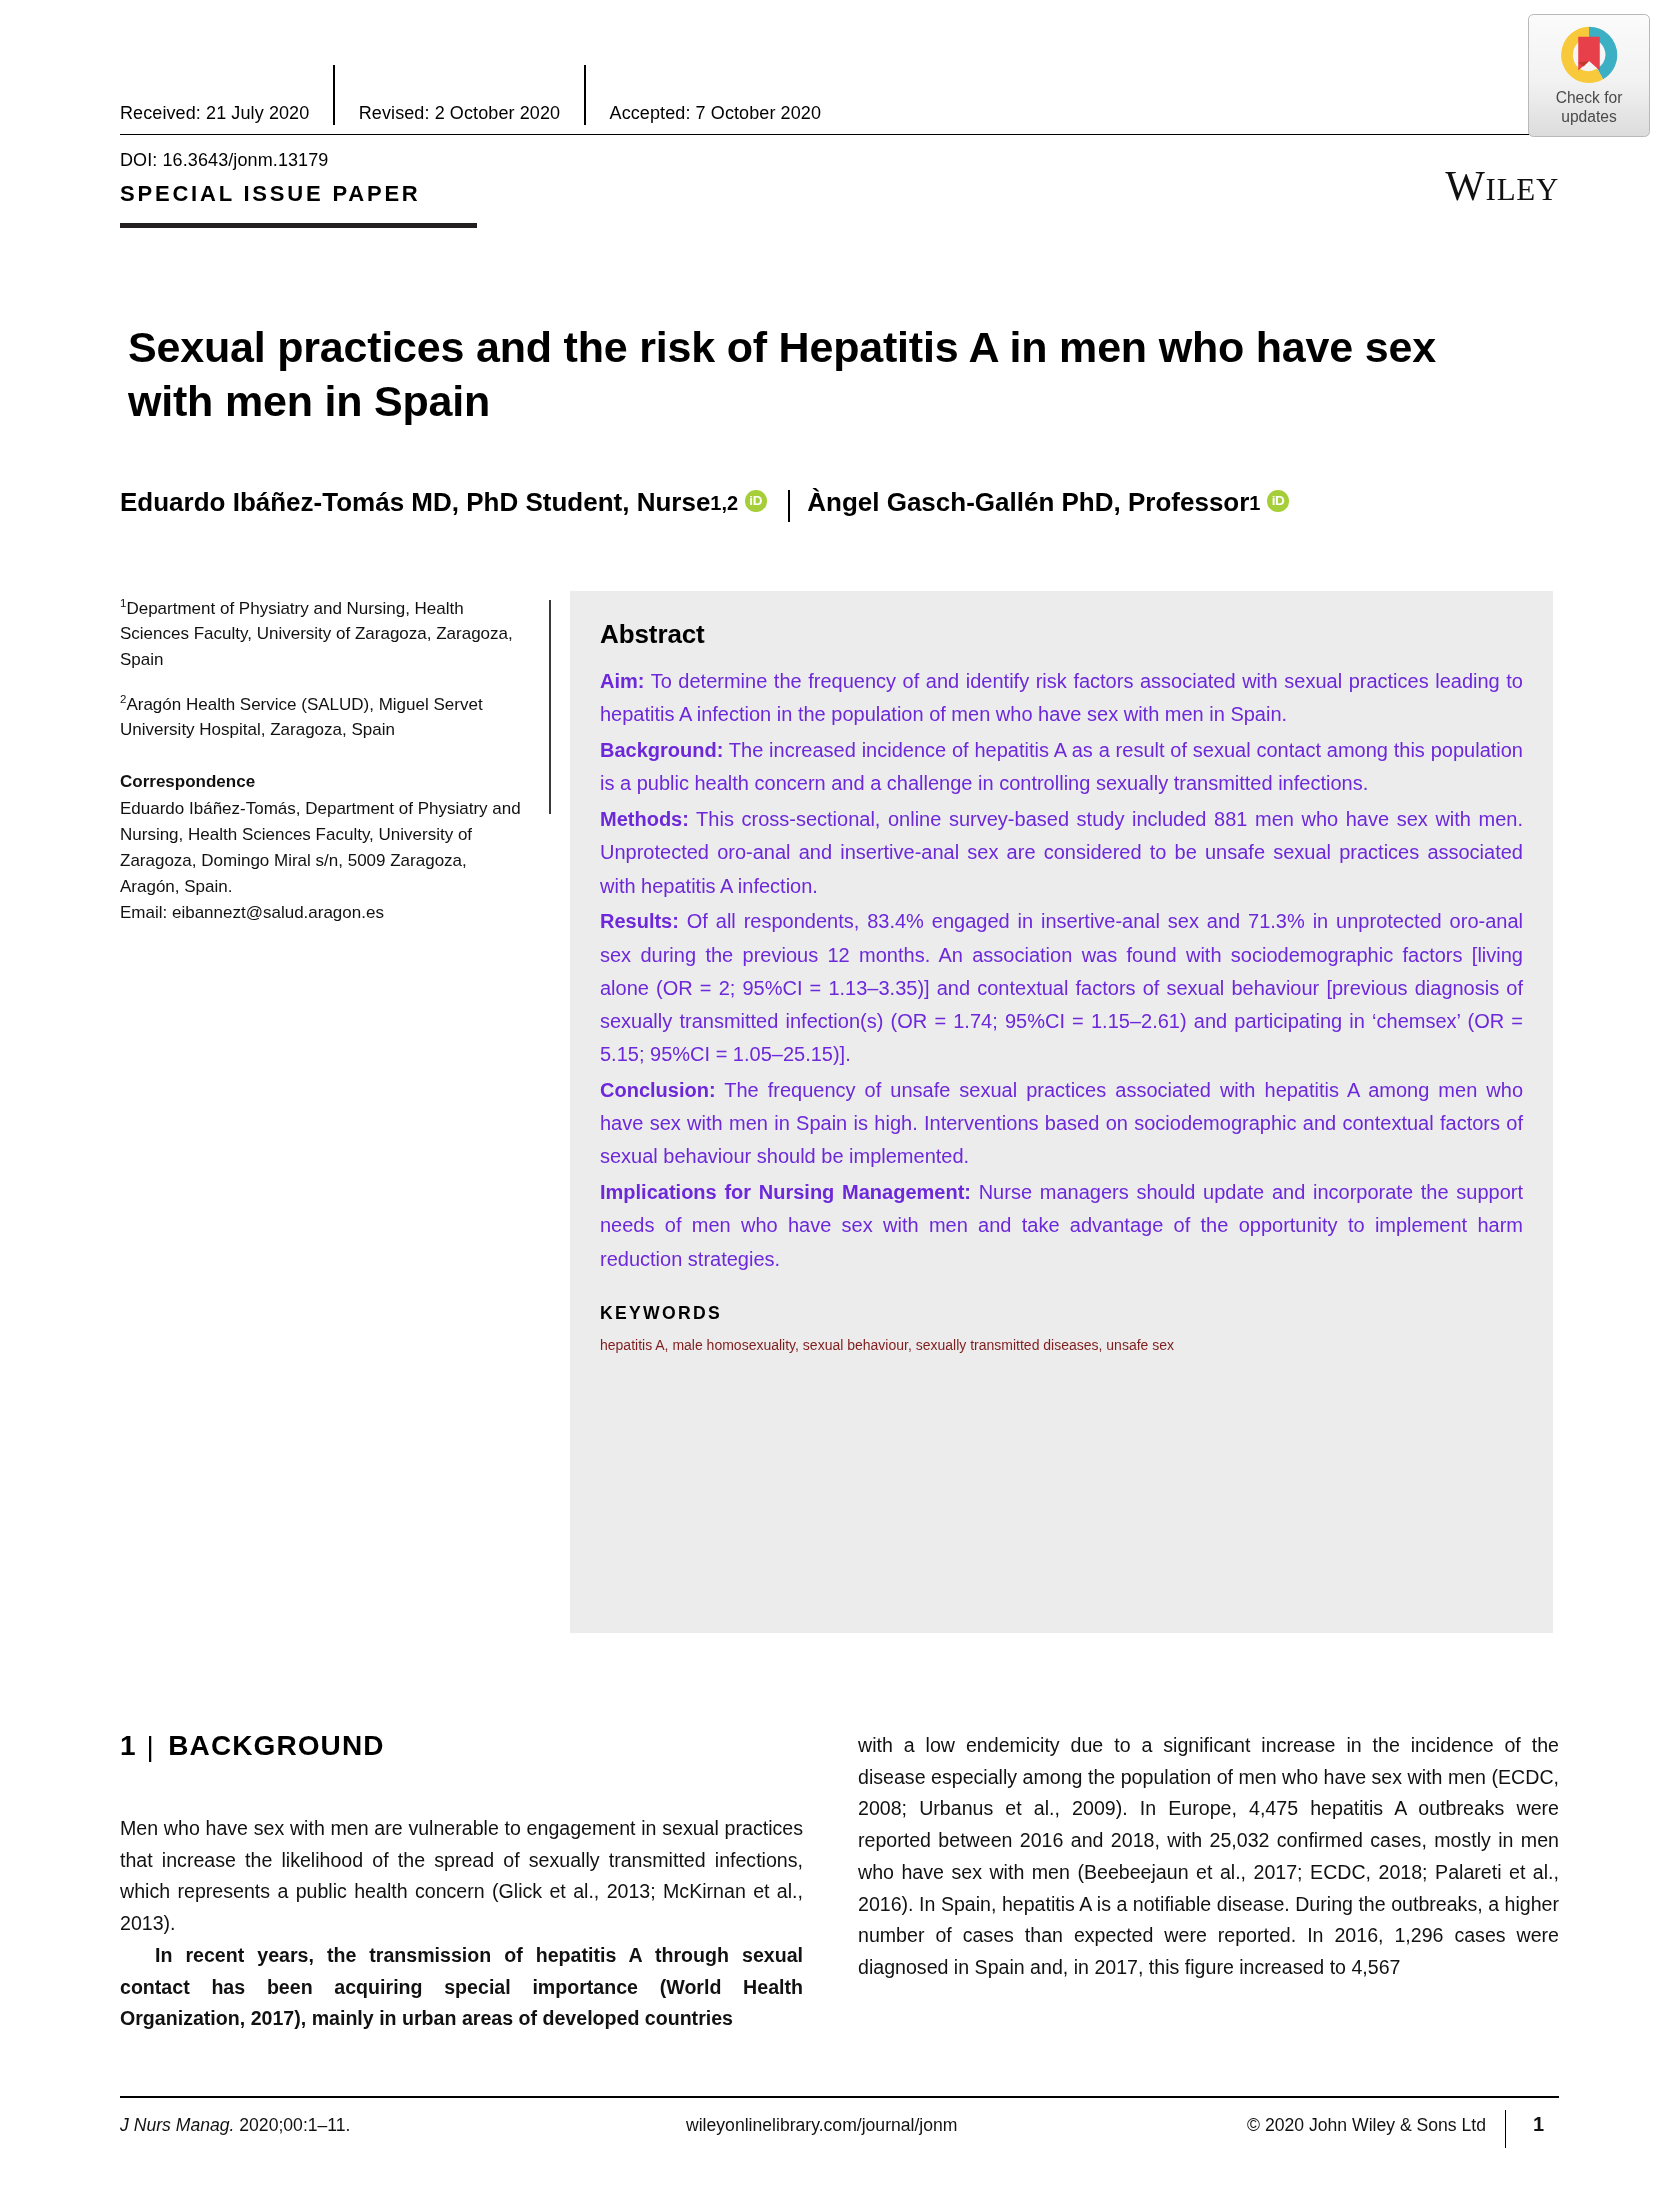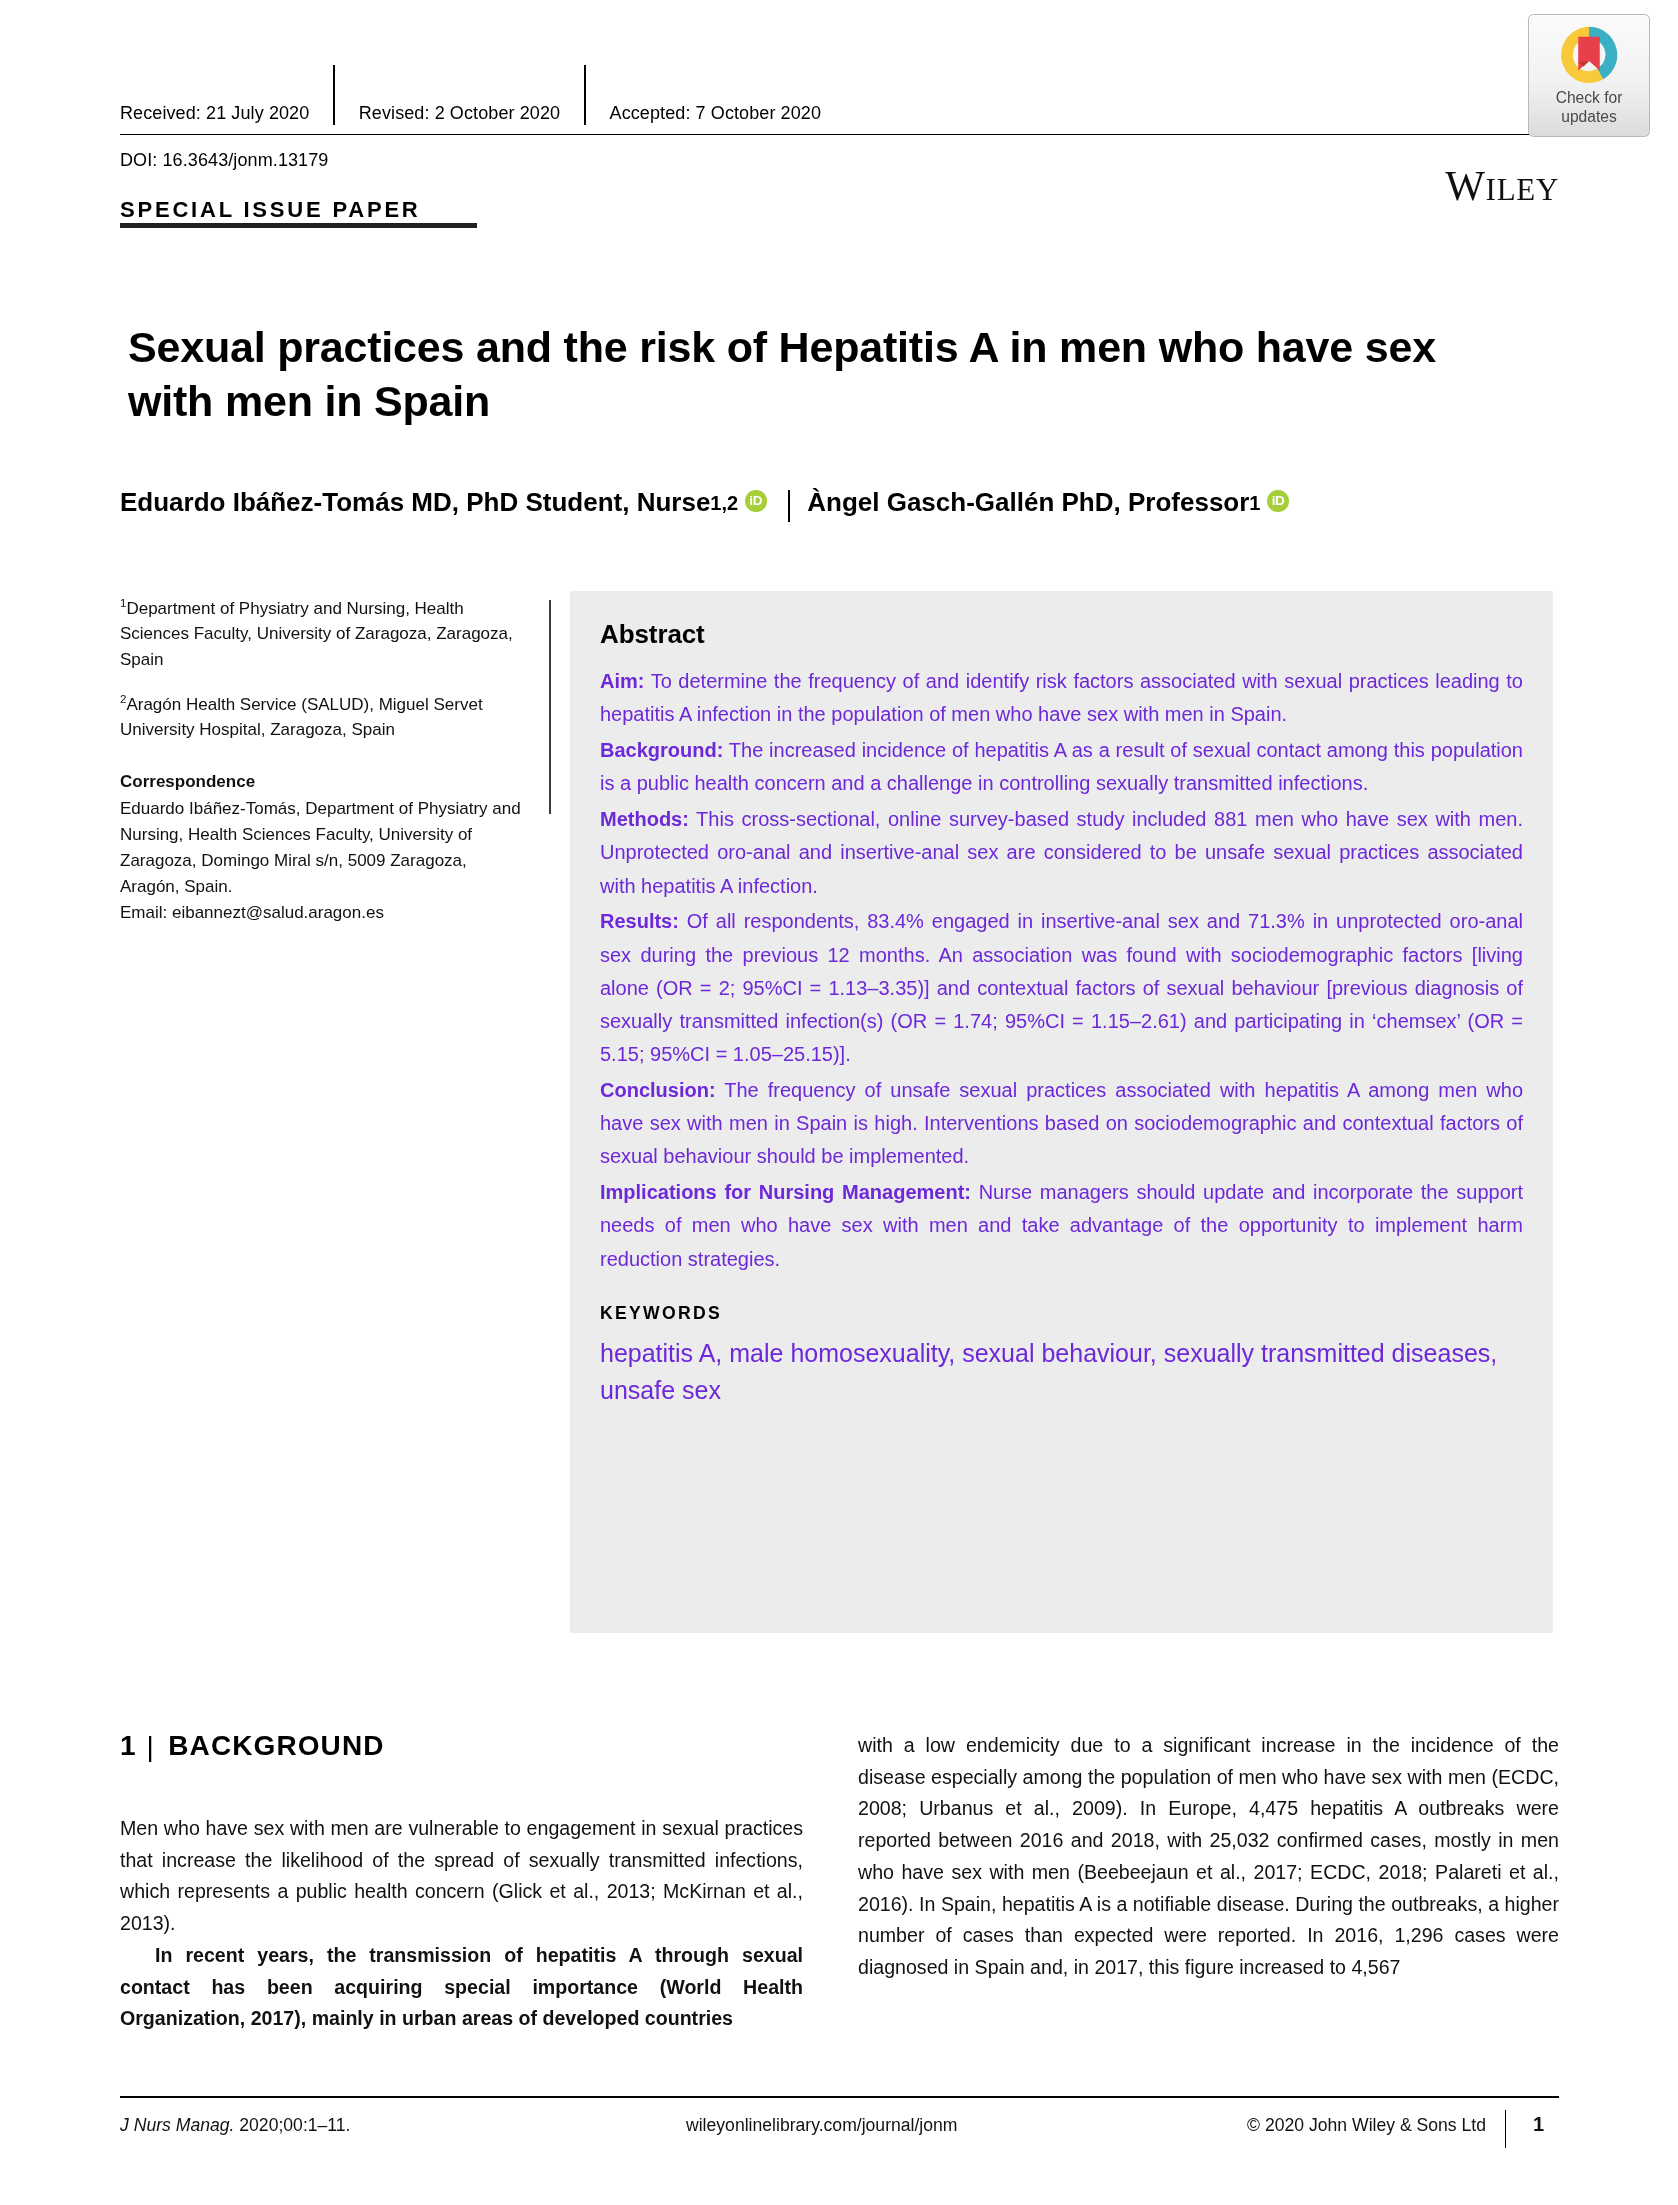--- a/index.html
+++ b/index.html
@@ -96,21 +96,21 @@
   .sip-row {
     position: absolute;
     left: 120px;
     top: 181px;
     width: 1439px;
     height: 74px;
   }
   .sip-label {
     position: absolute;
     left: 0;
-    top: 16px;
+    top: 0;
     font-size: 22px;
     font-weight: 700;
     letter-spacing: 2.8px;
   }
   .sip-rule {
     position: absolute;
     left: 0;
     top: 42px;
     width: 357px;
     height: 4.7px;
@@ -235,23 +235,23 @@
   }
   .abs-p b { font-weight: 700; }
   .kw-head {
     margin-top: 27px;
     font-size: 17.6px;
     font-weight: 700;
     letter-spacing: 2.3px;
     margin-bottom: 10.8px;
   }
   .kw-list {
-    font-size: 25px;
+    font-size: 14px;
     line-height: 1.5;
-    color: #6d28d9;
+    color: #7f1d1d;
   }
 
   
   .section-head {
     position: absolute;
     left: 120px;
     top: 1730px;
     font-size: 28px;
     font-weight: 700;
     letter-spacing: 1.1px;

